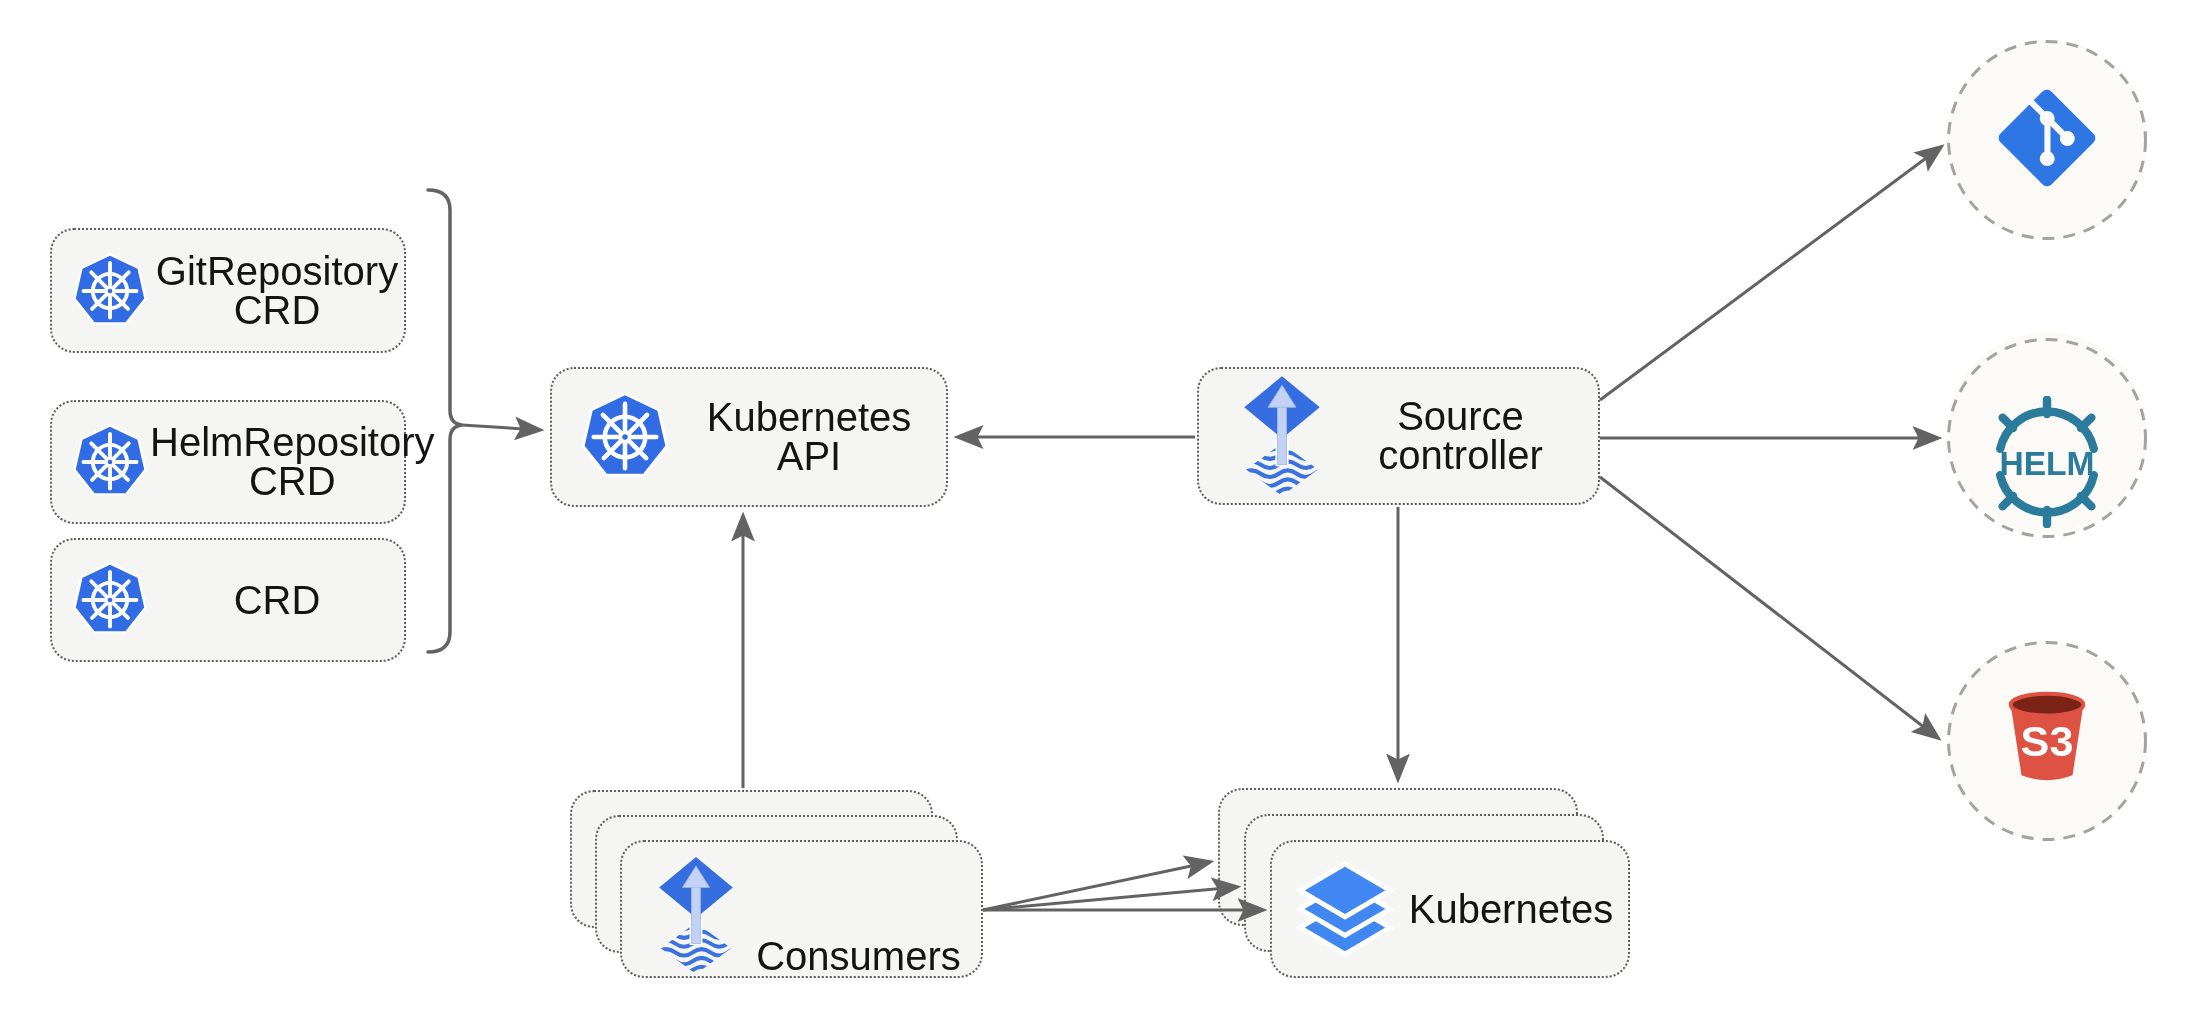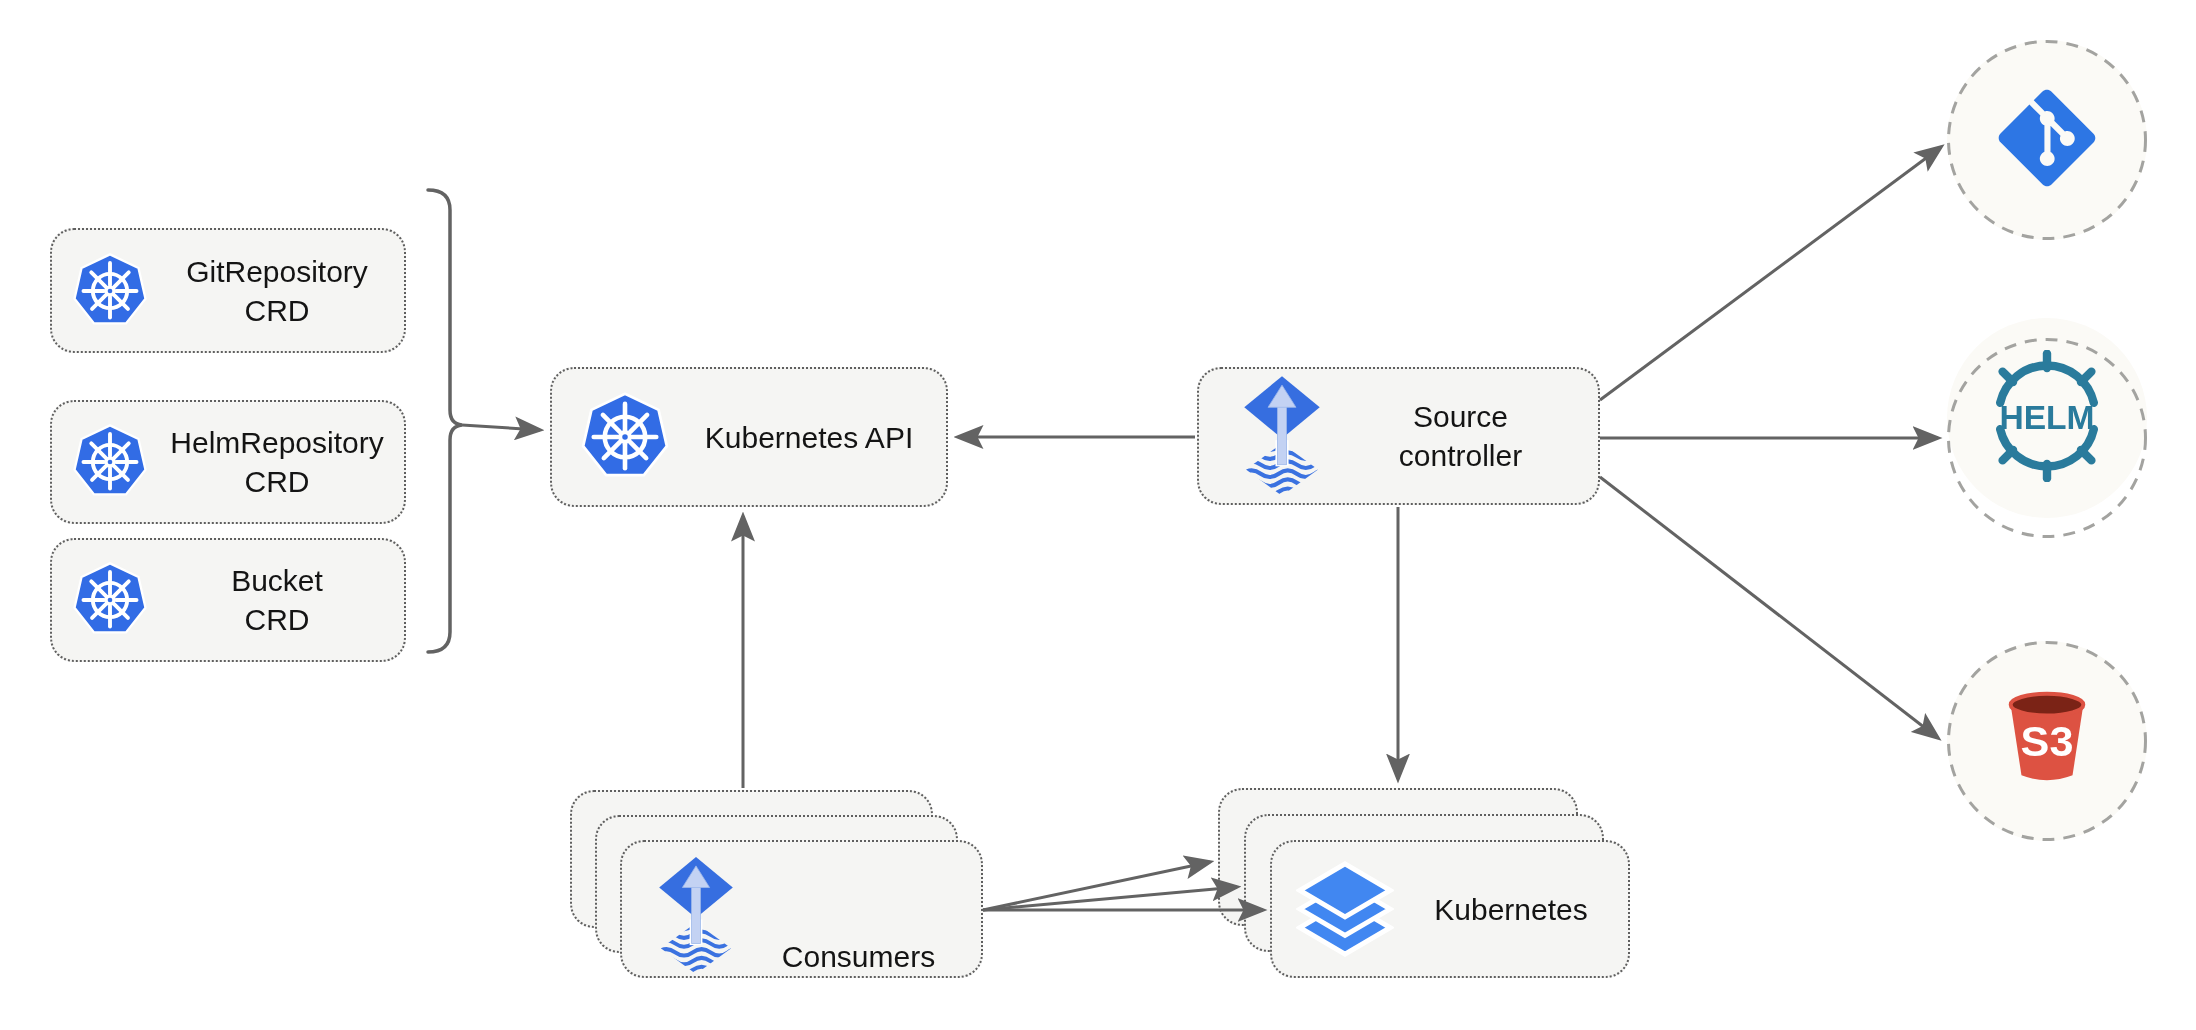--- a/index.html
+++ b/index.html
@@ -7,21 +7,21 @@
     position:relative;width:2196px;height:1030px;background:#ffffff;overflow:hidden;
     font-family:"Liberation Sans","DejaVu Sans",sans-serif;color:#161616;
   }
   
   .node{
     position:absolute;box-sizing:border-box;
     background:#f5f5f3;border:2.5px dotted #5f5f5f;border-radius:24px;
     display:flex;align-items:center;
   }
   .node .icon{flex:0 0 auto;display:flex;align-items:center;justify-content:center;}
-  .node .lbl{flex:1 1 auto;text-align:center;font-size:30px;line-height:39px;color:#141414;}
+  .node .lbl{flex:1 1 auto;text-align:center;font-size:40px;line-height:39px;color:#141414;}
   .lbl-1line{font-size:31px;}
   .stack-layer{
     position:absolute;box-sizing:border-box;background:#f5f5f3;
     border:2.5px dotted #5f5f5f;border-radius:24px;
   }
   
   .endpoint{
     position:absolute;box-sizing:border-box;width:200px;height:200px;border-radius:50%;
     background:#fbfaf6;display:flex;align-items:center;justify-content:center;
   }
@@ -99,21 +99,20 @@
               <line x1="55.7" y1="44.3" x2="74" y2="26"></line>
             <line x1="44.3" y1="55.7" x2="27" y2="73"></line>
               <line x1="55.7" y1="55.7" x2="73" y2="73"></line>
           </g>
           <circle cx="50" cy="50" r="22" fill="none" stroke="#ffffff" stroke-width="5"></circle>
           <circle cx="50" cy="50" r="7.5" fill="#ffffff"></circle>
             <circle cx="50" cy="50" r="3" fill="#326ce5"></circle>
         </svg>
       </span>
       <span class="lbl">
-        <div>Bucket</div>
         <div>CRD</div>
       </span>
     </div>
 
     <div class="node" style="left:1197px;top:367px;width:403px;height:138px;padding-left:42px;">
       <span class="icon">
         <svg width="82" height="124" viewBox="0 0 100 150">
           <clipPath id="fluxclip1">
               <polygon points="50,84 94,116 50,148 6,116"></polygon>
             </clipPath>
@@ -198,21 +197,21 @@
     </div>
 
     <div class="endpoint" style="left:1947px;top:40px;">
       <span class="icon">
         <svg width="102" height="102" viewBox="0 0 97 97">
           <path fill="#2d76e4" d="M92.71 44.408 52.591 4.291c-2.31-2.311-6.057-2.311-8.369 0l-8.33 8.332L46.459 23.19c2.456-.83 5.272-.273 7.229 1.685 1.969 1.97 2.521 4.81 1.67 7.275l10.186 10.185c2.465-.85 5.307-.3 7.275 1.671 2.75 2.75 2.75 7.206 0 9.958-2.752 2.751-7.208 2.751-9.961 0-2.068-2.07-2.58-5.11-1.531-7.658l-9.5-9.499v24.997c.67.332 1.303.774 1.861 1.332 2.75 2.75 2.75 7.206 0 9.959-2.75 2.749-7.209 2.749-9.957 0-2.75-2.754-2.75-7.21 0-9.959.68-.679 1.467-1.193 2.307-1.537V36.369c-.84-.344-1.625-.853-2.307-1.537-2.083-2.082-2.584-5.14-1.516-7.698L31.798 16.715 4.288 44.222c-2.311 2.313-2.311 6.06 0 8.371l40.121 40.118c2.31 2.311 6.056 2.311 8.369 0L92.71 52.779c2.312-2.311 2.312-6.06 0-8.371z"></path>
         </svg>
       </span>
     </div>
 
-    <div class="endpoint" style="left:1947px;top:318px;">
+    <div class="endpoint" style="left:1947px;top:332px;align-items:flex-end;">
       <span class="icon">
         <svg width="132" height="132" viewBox="0 0 110 110">
           <g stroke="#2a7b9c" stroke-width="7" fill="none" stroke-linecap="round">
             <path d="M16,44 A40,40 0 0 1 94,44"></path>
             <path d="M16,66 A40,40 0 0 0 94,66"></path>
             <line x1="55" y1="15" x2="55" y2="3"></line>
             <line x1="26.7" y1="26.7" x2="18" y2="18"></line>
             <line x1="83.3" y1="26.7" x2="92" y2="18"></line>
             <line x1="55" y1="95" x2="55" y2="107"></line>
             <line x1="26.7" y1="83.3" x2="18" y2="92"></line>

